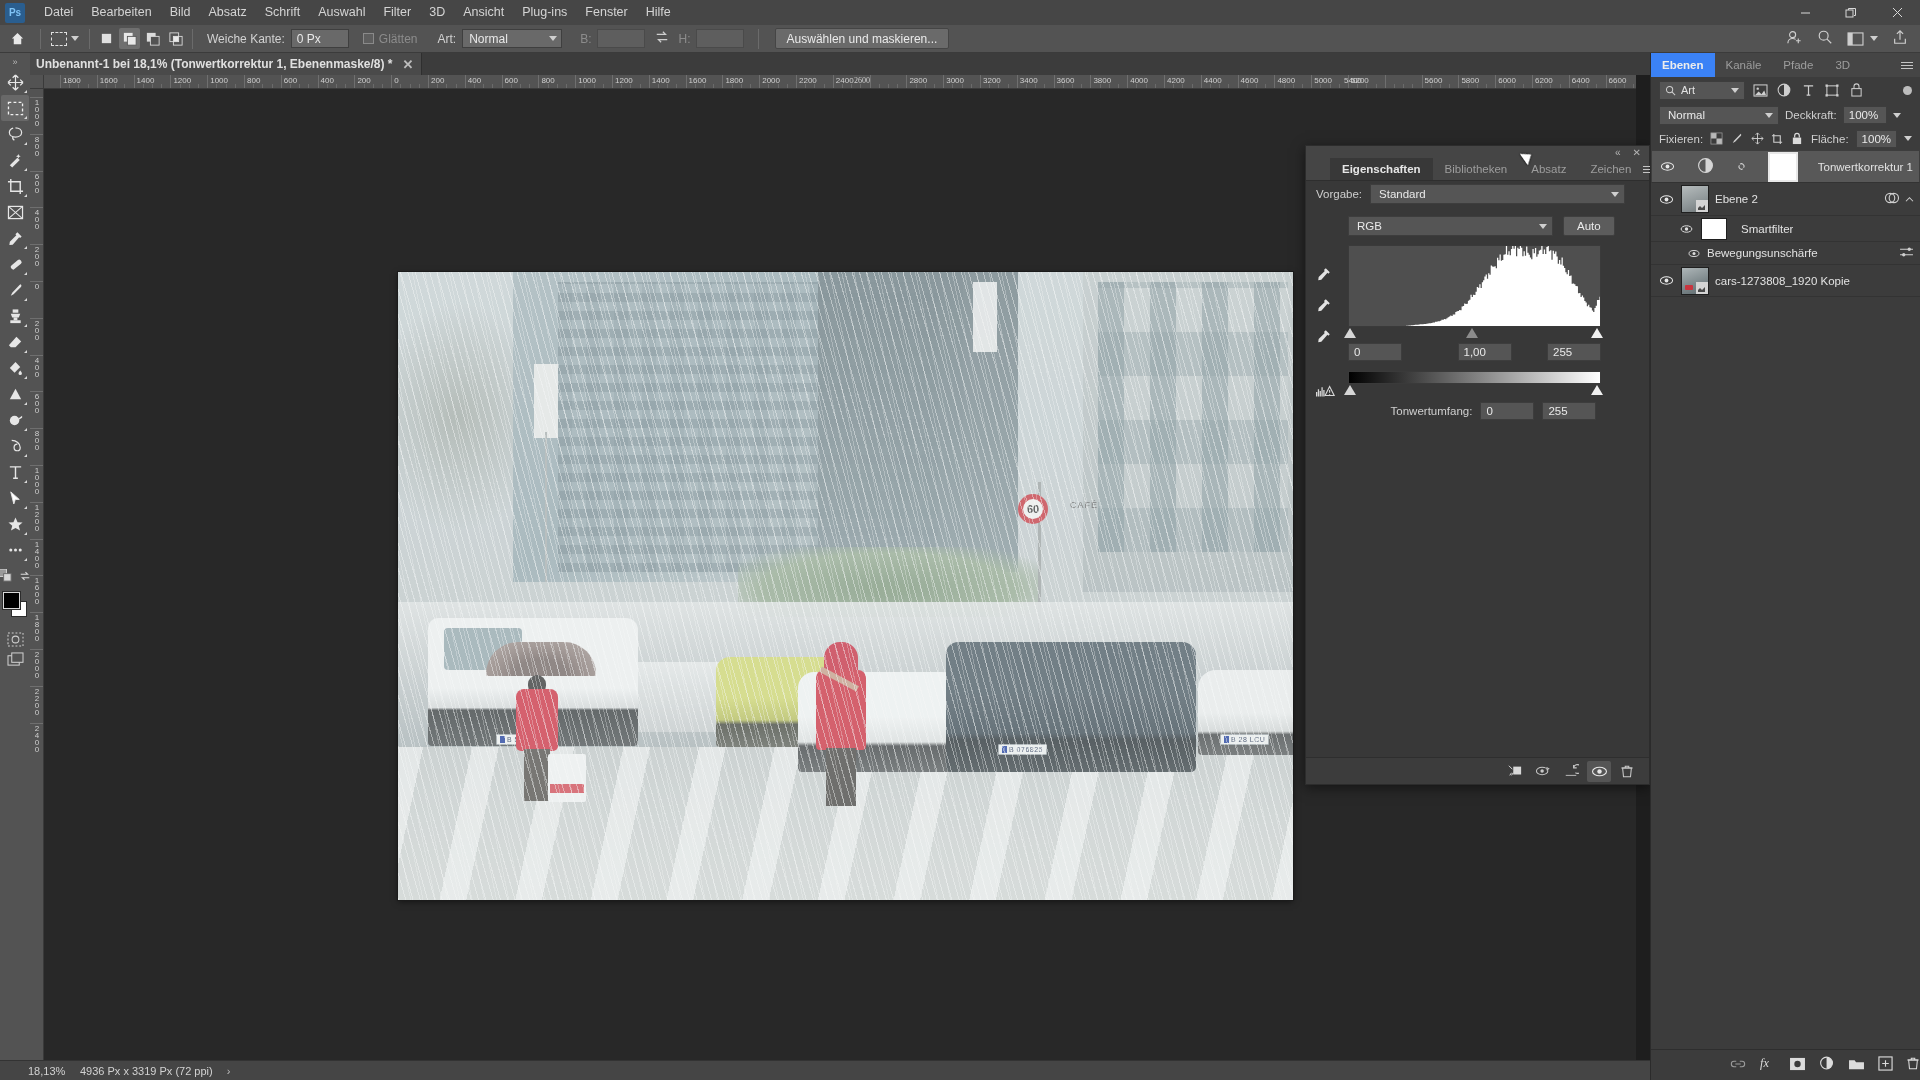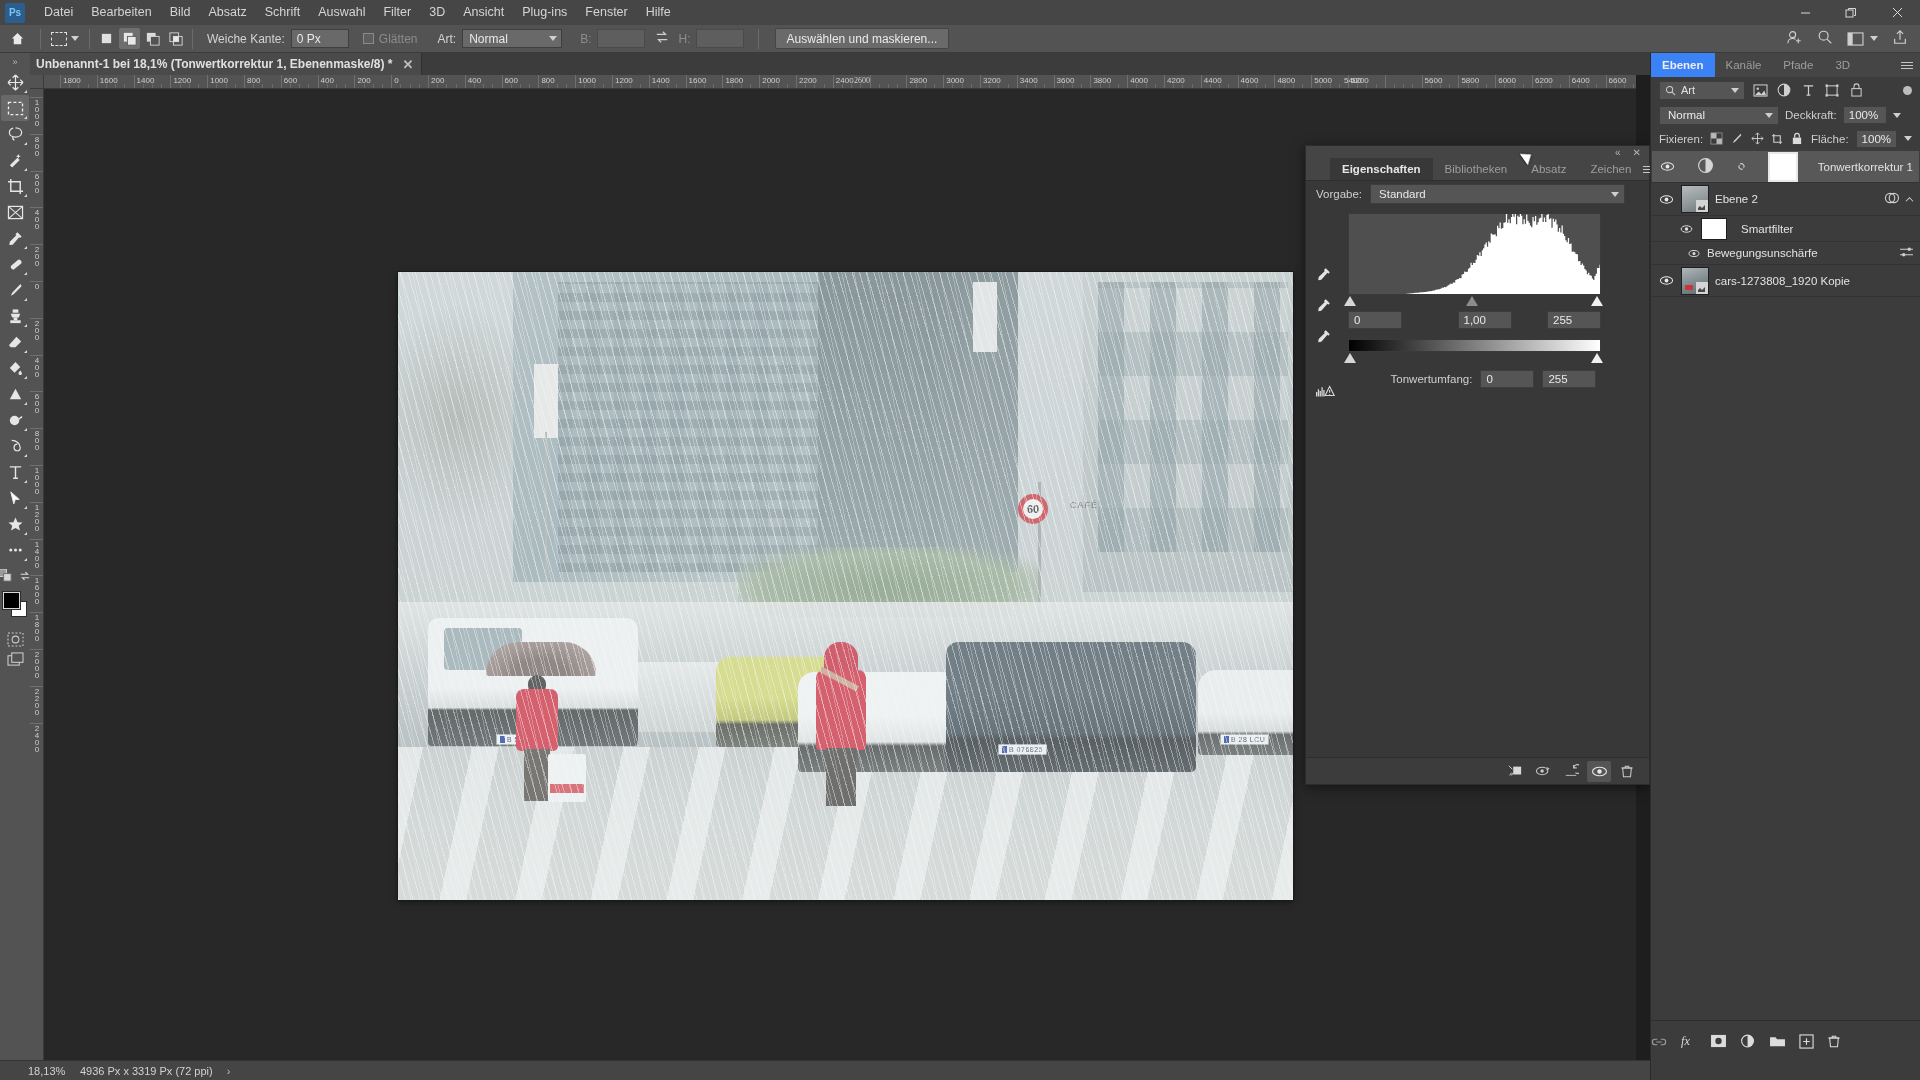--- a/index.html
+++ b/index.html
@@ -266,22 +266,22 @@
   .layer-row.sel { background:#585858; }
   .eye { width:18px; display:flex; align-items:center; justify-content:center; }
   .thumb { width:28px;height:28px;border:1px solid #1f1f1f; }
   .thumb.white { background:#ffffff; }
   .thumb.mask-sel { outline:2px solid #e8e8e8; outline-offset:-1px; }
   .lname { font-size:11.5px; color:#e2e2e2; white-space:nowrap; overflow:hidden; text-overflow:ellipsis; }
   .sub-row { height:26px; display:flex; align-items:center; gap:6px; padding:0 6px 0 26px; border-bottom:1px solid #333; }
   .sub-row2 { height:22px; display:flex; align-items:center; gap:6px; padding:0 6px 0 36px; }
   .chain { width:12px; display:flex; align-items:center; justify-content:center; color:#c9c9c9; font-size:10px; }
   .ly-foot {
-    position:absolute; left:0; bottom:16px; width:100%; height:44px; background:#3c3c3c;
-    border-top:1px solid #2e2e2e; display:flex; align-items:center; justify-content:flex-start; gap:13px;
+    position:absolute; left:0; bottom:0; width:100%; height:31px; background:#3c3c3c;
+    border-top:1px solid #2e2e2e; display:flex; align-items:center; justify-content:flex-end; gap:13px;
   }
 
   
   .statusbar {
     position:absolute; left:0; bottom:0; width:1650px; height:20px;
     background:#454545; display:flex; align-items:center; gap:0; border-top:1px solid #333;
     font-size:11px; color:#d2d2d2;
   }
   .sb-zoom { width:70px; padding-left:28px; }
   .sb-dims { padding-left:10px; }
@@ -907,20 +907,27 @@
           </span>
       </div>
     </div>
     <div class="props-row">
       <span class="lbl">Vorgabe:</span>
       <div class="sel" style="width:255px">
         <span>Standard</span>
         <span class="chev"></span>
       </div>
     </div>
+    <div class="props-row" style="padding-left:42px;gap:10px;margin-top:6px">
+      <div class="sel" style="width:205px">
+        <span>RGB</span>
+        <span class="chev"></span>
+      </div>
+      <div class="btn-auto">Auto</div>
+    </div>
 
     <div class="eyedroppers">
       <span>
         <svg width="16" height="16" viewBox="0 0 18 18">
             <path d="M11 2.5l4.5 4.5-1.6 1.6-1-1L6 15.5 2.5 16 3 12.5l6.9-6.9-1-1z" fill="#e3e3e3"></path>
           </svg>
       </span>
       <span>
         <svg width="16" height="16" viewBox="0 0 18 18">
             <path d="M11 2.5l4.5 4.5-1.6 1.6-1-1L6 15.5 2.5 16 3 12.5l6.9-6.9-1-1z" fill="#e3e3e3"></path>

